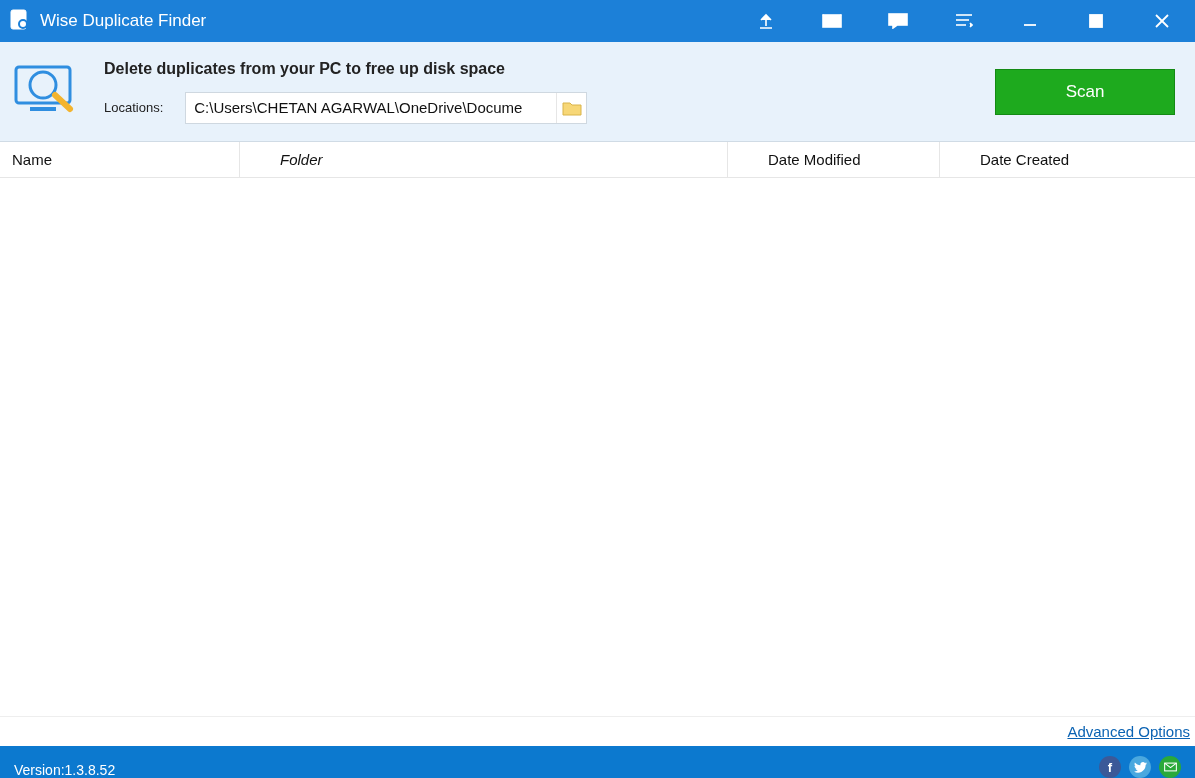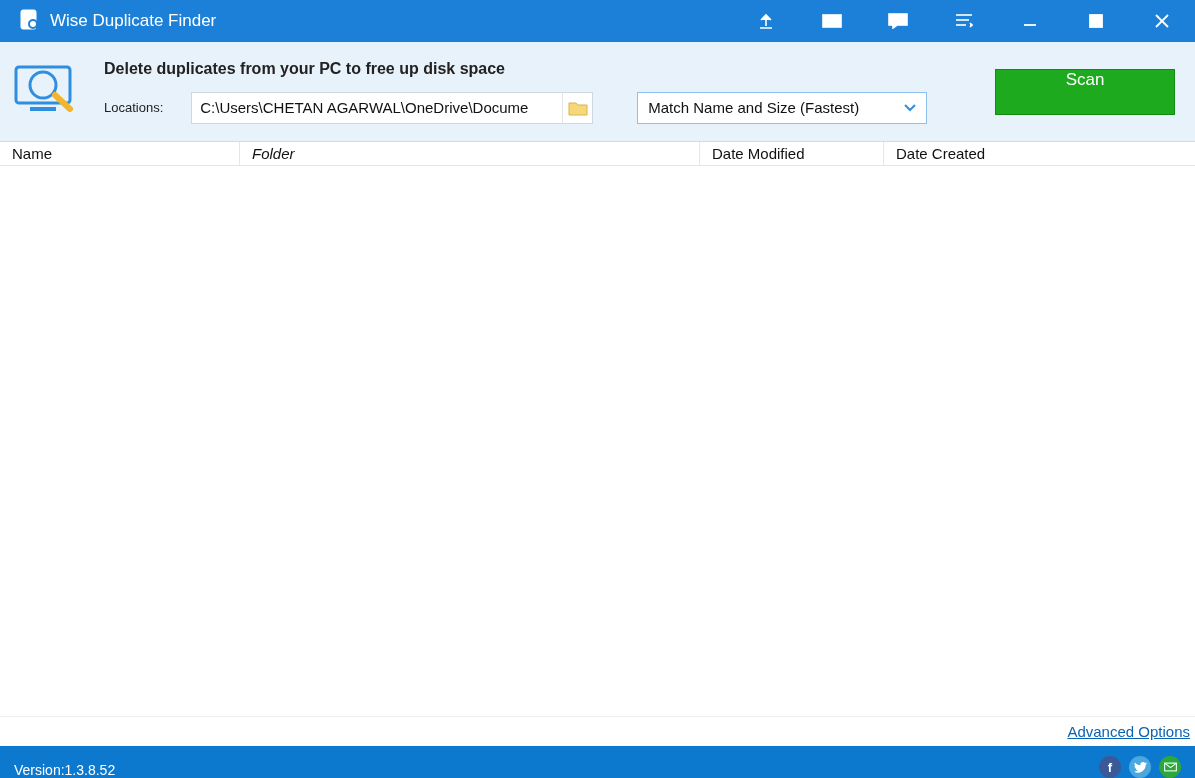--- a/index.html
+++ b/index.html
@@ -15,21 +15,21 @@
     flex-direction: column;
   }
 
   
   .titlebar {
     height: 42px;
     background: #1c80d8;
     display: flex;
     align-items: center;
     color: #fff;
-    padding-left: 20px;
+    padding-left: 10px;
   }
   .titlebar .app-name {
     font-size: 17px;
     font-weight: 500;
     margin-left: 10px;
   }
   .titlebar .icons {
     margin-left: auto;
     display: flex;
     align-items: center;
@@ -58,21 +58,20 @@
   .config-content { display:flex; flex-direction:column; }
   .config-header {
     font-size: 16px; font-weight: bold; color: #222; margin-bottom: 14px;
   }
   .config-row { display:flex; align-items:center; gap:16px; }
   .locations-label { font-size:13px; color:#222; margin-right:6px; }
   .path-group {
     display:flex; align-items:center;
     border:1px solid #cfd8e0; background:#fff;
     height:32px;
-    margin-left:6px;
   }
   .path-input {
     width: 370px; height:30px; padding:0 8px;
     border:none; outline:none; font-size:15px; color:#111;
   }
   .folder-btn {
     width:30px; height:30px; background:#fff; border:none;
     border-left:1px solid #e6e6e6; cursor:pointer;
     display:flex; align-items:center; justify-content:center;
   }
@@ -90,30 +89,31 @@
   .match-select .down {
     position:absolute; right:10px; top:50%; transform:translateY(-50%);
   }
 
   .scan-btn {
     margin-left:auto;
     width:180px; height:46px;
     background:#1eaa1e;
     border:1px solid #148a14;
     color:#fff; font-size:17px;
-    display:flex; justify-content:center;
+    display:flex; align-items:center; justify-content:center;
     cursor:pointer;
   }
 
   
   .table-head {
-    height:24px;
+    height:36px;
     border-bottom:1px solid #e6e6e6;
     display:flex;
     align-items:flex-end;
+    gap:28px;
   }
   .th {
     padding:0 12px;
     font-size:15px;
     color:#111;
     display:flex; align-items:center;
     height:100%;
     border-right:1px solid #e6e6e6;
   }
   .th.name   { width:240px; }
@@ -231,26 +231,20 @@
       <span class="locations-label">Locations:</span>
       <div class="path-group">
         <input class="path-input" value="C:\Users\CHETAN AGARWAL\OneDrive\Docume" style="">
         <button class="folder-btn">
           <svg width="20" height="16" viewBox="0 0 20 16">
             <path d="M1 3 h7 l2 2 h9 v10 h-18 z" fill="#f7d777" stroke="#d9b44a"></path>
           </svg>
         </button>
       </div>
 
-      <div class="match-select">
-        <span>Match Name and Size (Fastest)</span>
-        <svg class="down" width="12" height="8" viewBox="0 0 12 8">
-          <path d="M1 1 L6 6 L11 1" fill="none" stroke="#2f8ee0" stroke-width="2"></path>
-        </svg>
-      </div>
     </div>
   </div>
 
   <div class="scan-btn">
     <span>Scan</span>
   </div>
 </div>
 
 <div class="table-head">
   <div class="th name">Name</div>

